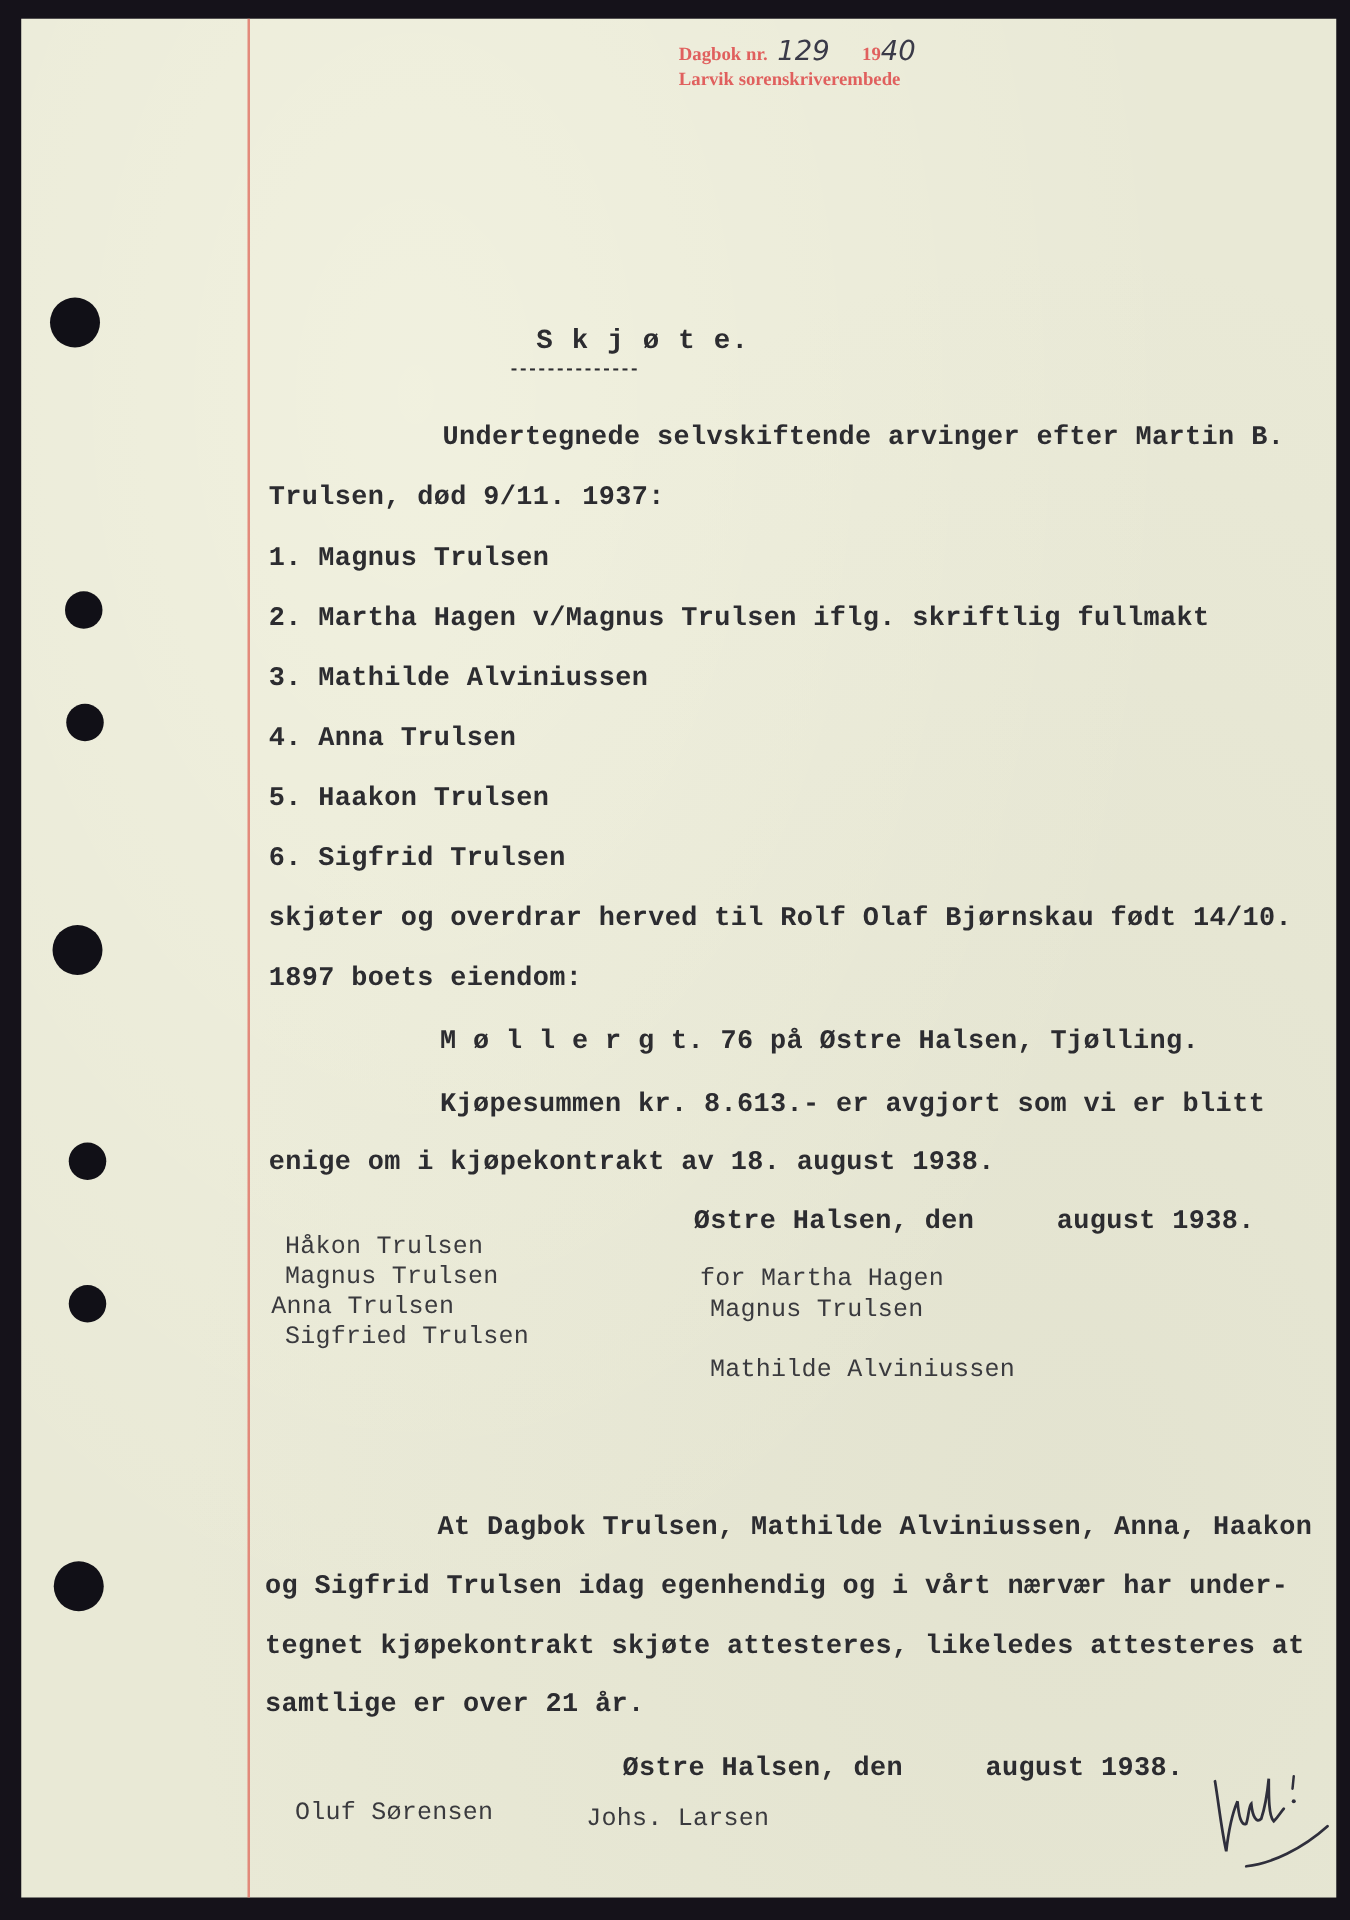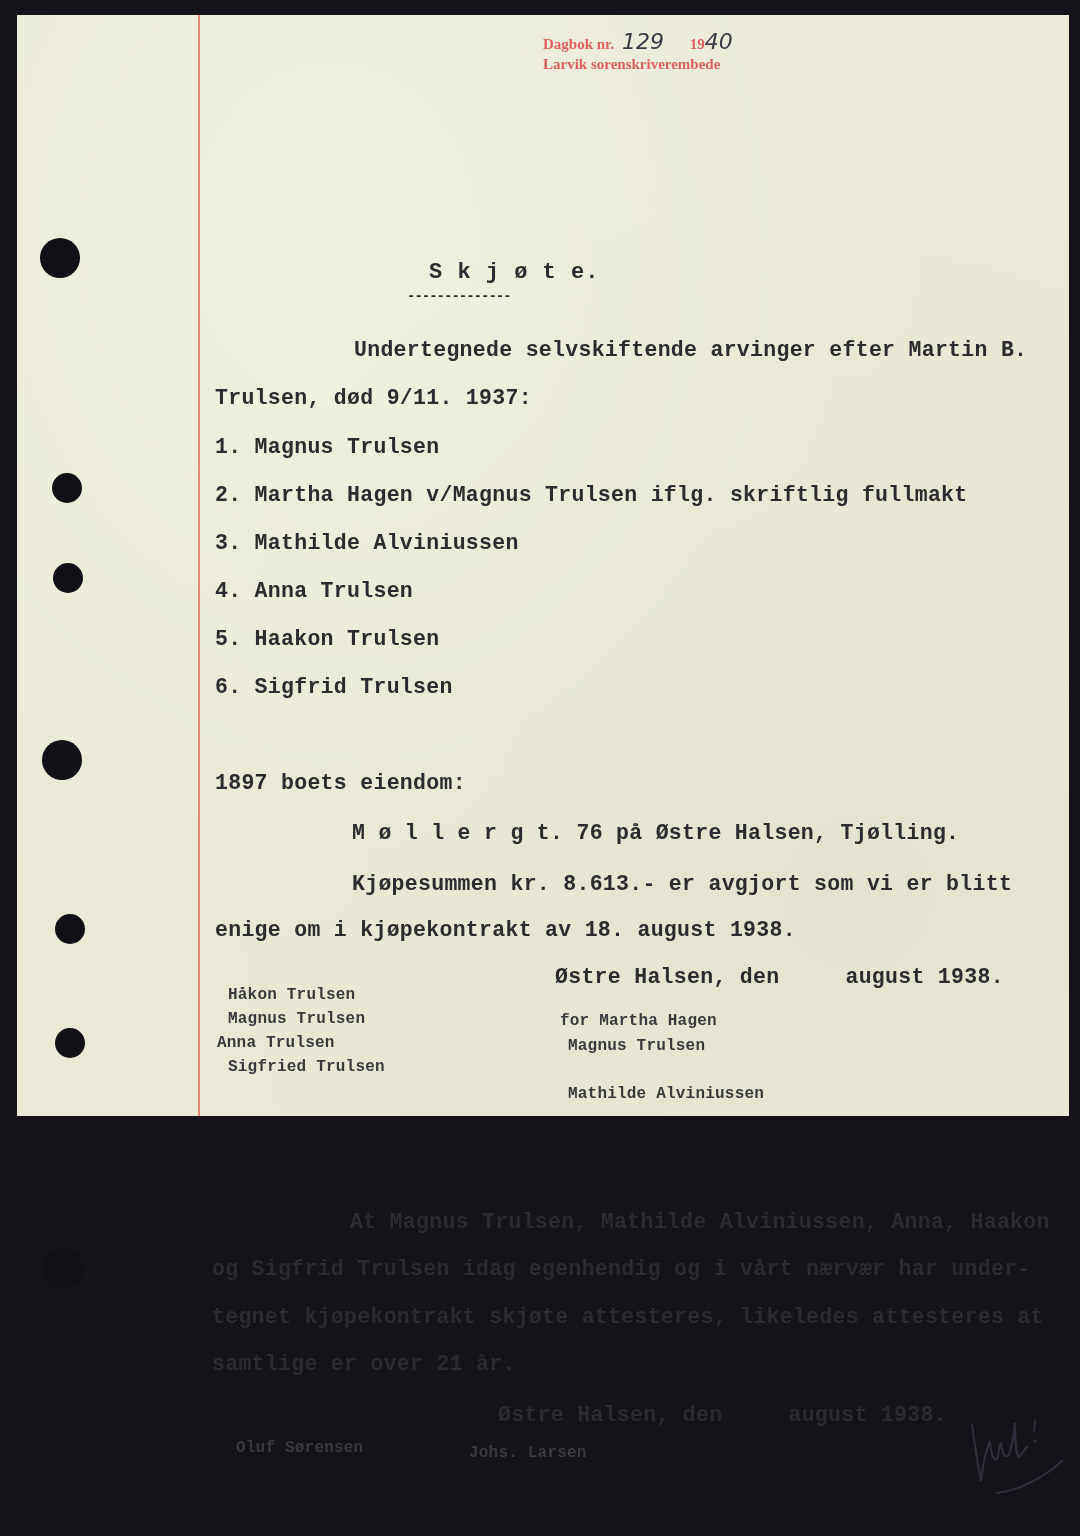--- a/index.html
+++ b/index.html
@@ -1,36 +1,36 @@
 <!DOCTYPE html>
 <html><head>
 <meta charset="utf-8">
 <style>
   html, body { margin:0; padding:0; }
   body {
     width:1080px; height:1536px; background:#15121a; position:relative; overflow:hidden;
     font-family: "Liberation Mono", "DejaVu Sans Mono", monospace;
   }
   .paper {
-    position:absolute; left:17px; top:15px; width:1052px; height:1101px;
+    position:absolute; left:17px; top:15px; width:1052px; height:1503px;
     background:#e9e9d6;
     background-image: radial-gradient(ellipse at 30% 20%, rgba(255,255,240,0.35), transparent 60%),
                       radial-gradient(ellipse at 80% 80%, rgba(200,200,180,0.18), transparent 60%);
   }
   .margin-line {
     position:absolute; left:181px; top:0; width:2px; height:100%;
     background:#e0786a; opacity:0.85;
   }
   .hole { position:absolute; border-radius:50%; background:#111017; }
 
   .stamp { position:absolute; color:#e0605e; font-family:"Liberation Serif", serif; font-weight:bold; font-size:15px; line-height:20px; }
   .stamp .hand { font-family:"DejaVu Sans", sans-serif; font-weight:normal; font-style:italic; color:#3a3a48; font-size:22px; }
 
   .t { position:absolute; white-space:pre; color:#2c2c30; font-size:21.5px; letter-spacing:0.3px; font-weight:bold;text-align:center; }
-  .sig { position:absolute; white-space:pre; color:#3a3a3e; font-size:16px; font-weight:bold; letter-spacing:0.2px;text-align:right; }
+  .sig { position:absolute; white-space:pre; color:#3a3a3e; font-size:20px; font-weight:normal; letter-spacing:0.2px;text-align:right; }
   .title { position:absolute; white-space:pre; color:#2c2c30; font-size:22px; font-weight:bold; letter-spacing:1px; }
   .underline { position:absolute; white-space:pre; color:#2c2c30; font-size:14px; font-weight:bold; letter-spacing:-1px; }
   .scribble { position:absolute; }
 </style>
 </head>
 <body>
 
 <div class="paper">
   <div class="margin-line"></div>
 
@@ -57,38 +57,39 @@
   <div class="t" style="left:337px;top:323px;">Undertegnede selvskiftende arvinger efter Martin B.</div>
   <div class="t" style="left:198px;top:371px;">Trulsen, død 9/11. 1937:</div>
 
   <div class="t" style="left:198px;top:420px;">1. Magnus Trulsen</div>
   <div class="t" style="left:198px;top:468px;">2. Martha Hagen v/Magnus Trulsen iflg. skriftlig fullmakt</div>
   <div class="t" style="left:198px;top:516px;">3. Mathilde Alviniussen</div>
   <div class="t" style="left:198px;top:564px;">4. Anna Trulsen</div>
   <div class="t" style="left:198px;top:612px;">5. Haakon Trulsen</div>
   <div class="t" style="left:198px;top:660px;">6. Sigfrid Trulsen</div>
 
+  <div class="t" style="left:198px;top:708px;">skjøter og overdrar herved til Rolf Olaf Bjørnskau født 14/10.</div>
   <div class="t" style="left:198px;top:756px;">1897 boets eiendom:</div>
   <div class="t" style="left:335px;top:806px;">M ø l l e r g t. 76 på Østre Halsen, Tjølling.</div>
 
   <div class="t" style="left:335px;top:857px;">Kjøpesummen kr. 8.613.- er avgjort som vi er blitt</div>
   <div class="t" style="left:198px;top:903px;">enige om i kjøpekontrakt av 18. august 1938.</div>
 
   <div class="t" style="left:538px;top:950px;">Østre Halsen, den     august 1938.</div>
 
   <div class="sig" style="left:211px;top:971px;">Håkon Trulsen</div>
   <div class="sig" style="left:211px;top:995px;">Magnus Trulsen</div>
   <div class="sig" style="left:200px;top:1019px;">Anna Trulsen</div>
   <div class="sig" style="left:211px;top:1043px;">Sigfried Trulsen</div>
 
   <div class="sig" style="left:543px;top:997px;">for Martha Hagen</div>
   <div class="sig" style="left:551px;top:1022px;">Magnus Trulsen</div>
   <div class="sig" style="left:551px;top:1070px;">Mathilde Alviniussen</div>
 
-  <div class="t" style="left:333px;top:1195px;">At Magnus Trulsen, Mathilde Alviniussen, Anna, Haakon</div>
+  <div class="t" style="left:333px;top:1195px;">At Dagbok Trulsen, Mathilde Alviniussen, Anna, Haakon</div>
   <div class="t" style="left:195px;top:1242px;">og Sigfrid Trulsen idag egenhendig og i vårt nærvær har under-</div>
   <div class="t" style="left:195px;top:1290px;">tegnet kjøpekontrakt skjøte attesteres, likeledes attesteres at</div>
   <div class="t" style="left:195px;top:1337px;">samtlige er over 21 år.</div>
 
   <div class="t" style="left:481px;top:1388px;">Østre Halsen, den     august 1938.</div>
 
   <div class="sig" style="left:219px;top:1424px;">Oluf Sørensen</div>
   <div class="sig" style="left:452px;top:1429px;">Johs. Larsen</div>
 
   <svg class="scribble" style="left:940px;top:1398px;" width="110" height="90" viewBox="0 0 110 90">

